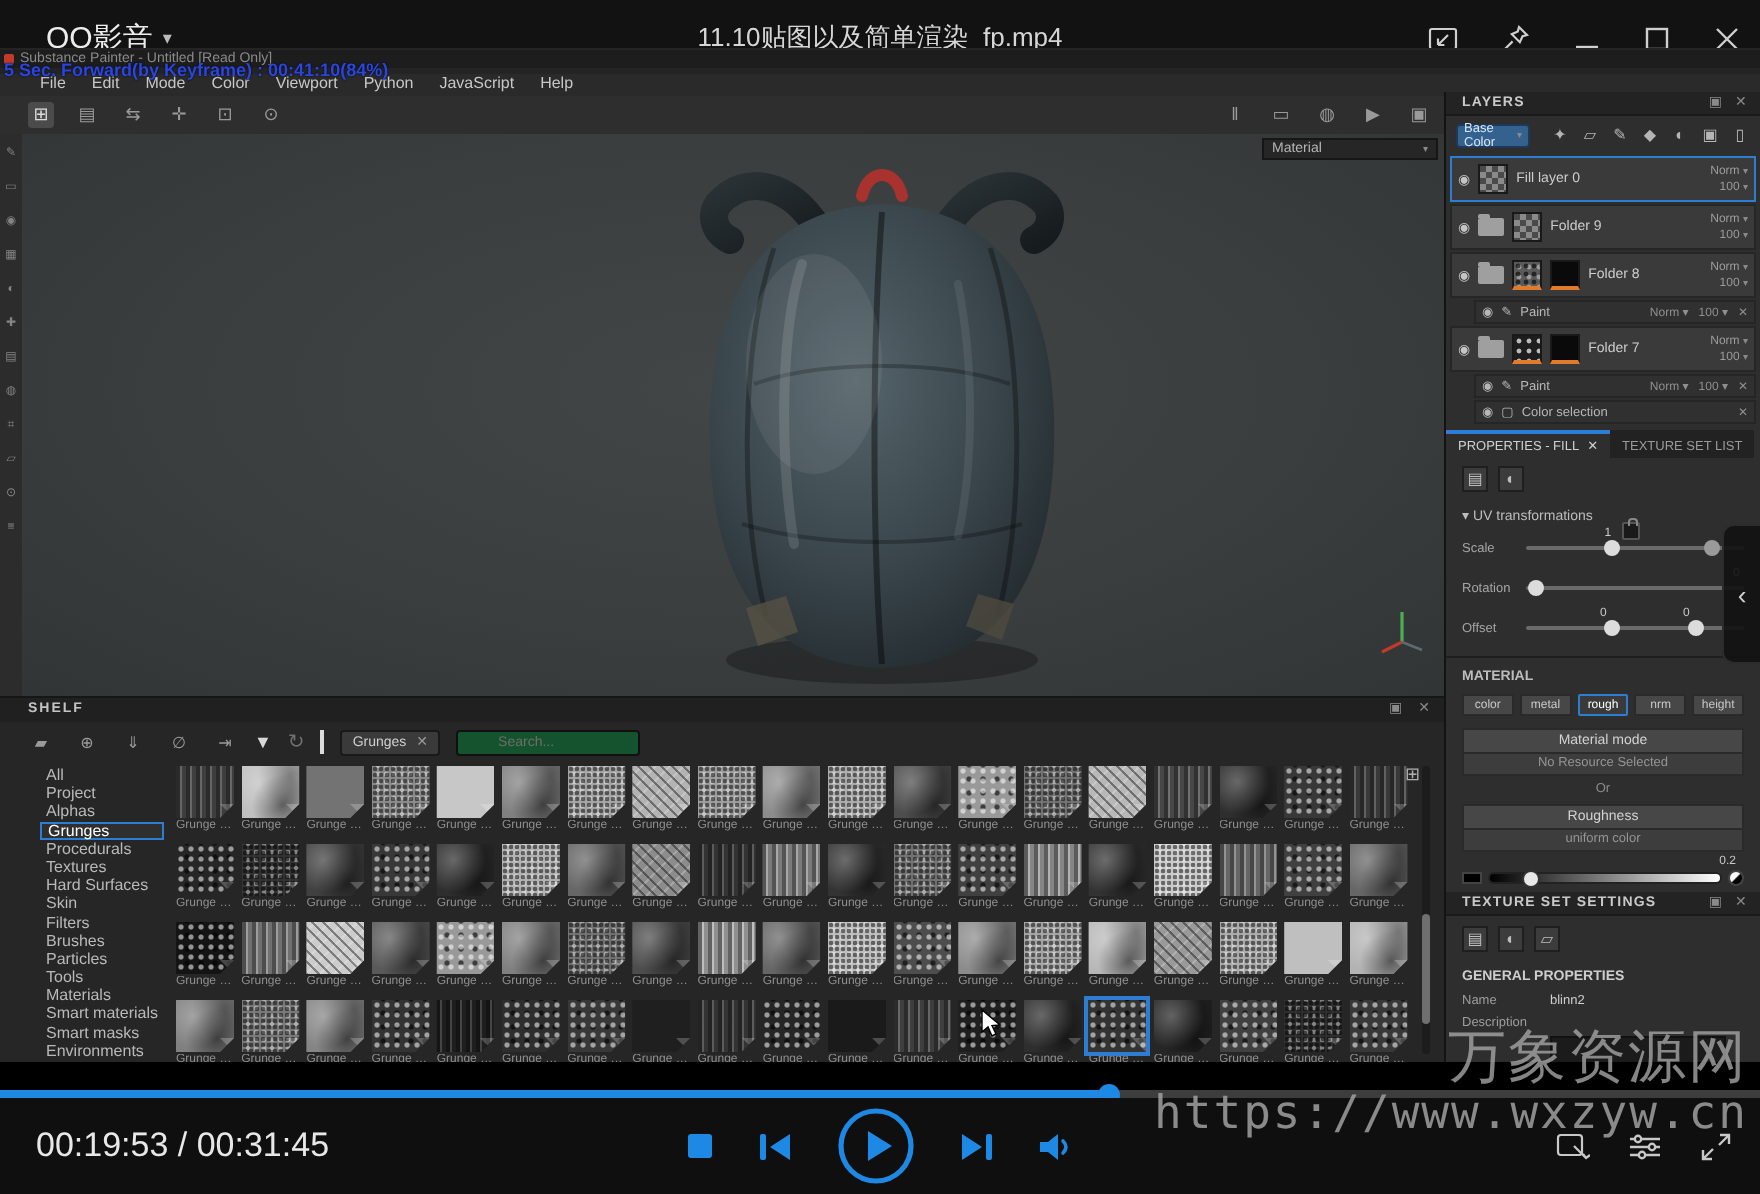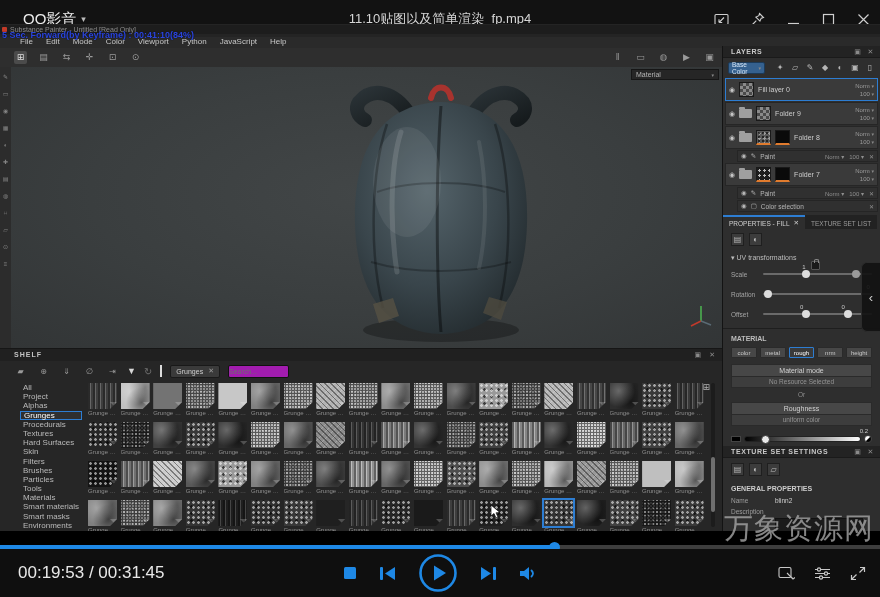--- a/index.html
+++ b/index.html
@@ -39,21 +39,21 @@
   #shelf{position:absolute;left:0;top:324px;width:722px;height:183px;background:#262626;overflow:hidden;border-top:1px solid #161616;}
   #shelf-header{position:absolute;left:0;top:0;width:100%;height:12px;background:#202020;color:#c3c3c3;font-size:7px;font-weight:bold;letter-spacing:1px;line-height:12px;padding-left:14px;}
   #shelf-header .panel-btns{position:absolute;right:6px;top:0;display:flex;gap:7px;color:#8a8a8a;font-weight:normal;}
   #shelf-toolbar{position:absolute;left:14px;top:13px;height:18px;display:flex;align-items:center;gap:8px;}
   #shelf-toolbar .gicon{font-size:8px;}
   #filter-funnel{color:#d8d8d8;font-size:9px;}
   #refresh-icon{color:#6f6f6f;font-size:10px;}
   #tag-cursor{width:2px;height:12px;background:#dcdcdc;}
   #filter-tag{background:#3a3a3a;border:1px solid #191919;color:#cfcfcf;font-size:7px;height:13px;display:flex;align-items:center;gap:5px;padding:0 5px;border-radius:2px;}
   #filter-tag .tag-x{color:#9a9a9a;}
-  #shelf-search{width:61px;height:13px;background:#a21caf;border:1px solid #111;border-radius:2px;color:#bbb;font-size:7px;padding:0 0;}
+  #shelf-search{width:92px;height:13px;background:#14532d;border:1px solid #111;border-radius:2px;color:#bbb;font-size:7px;padding:0 20px;}
   #shelf-search::placeholder{color:#6e6e6e;}
   #cat-list{position:absolute;left:20px;top:34px;width:62px;}
   .cat-item{color:#b9b9b9;font-size:8px;line-height:9.2px;height:9.2px;white-space:nowrap;padding-left:3px;}
   .cat-item.selected{border:1px solid #2d7dd2;color:#fff;background:#2f2f2f;line-height:8px;}
   #grid{position:absolute;left:88px;top:34px;width:622px;}
   .tile-row{display:flex;gap:3.6px;margin-bottom:5px;}
   .tile{width:29px;}
   .thumb{position:relative;width:29px;height:26px;clip-path:polygon(0 0,100% 0,100% calc(100% - 7px),calc(100% - 7px) 100%,0 100%);}
   .thumb::after{content:'';position:absolute;right:0;bottom:0;width:0;height:0;border-top:7px solid rgba(255,255,255,.22);border-left:7px solid transparent;}
   .tile.selected .thumb{box-shadow:0 0 0 2px #2d7dd2;clip-path:none;}
@@ -899,13 +899,14 @@
     <span class="ctrl">
       <svg width="16" height="15" viewBox="0 0 16 15" fill="none" stroke="#c8c8c8" stroke-width="1.2">
           <path d="M10 1.5 h4.5 v4.5 M14.5 1.5 L9.5 6.5 M6 13.5 H1.5 V9 M1.5 13.5 L6.5 8.5"></path>
         </svg>
     </span>
   </div>
 </div>
 
 <div id="watermark">
   <div id="wm1">万象资源网</div>
+  <div id="wm2">https://www.wxzyw.cn</div>
 </div>
 
 </body></html>

